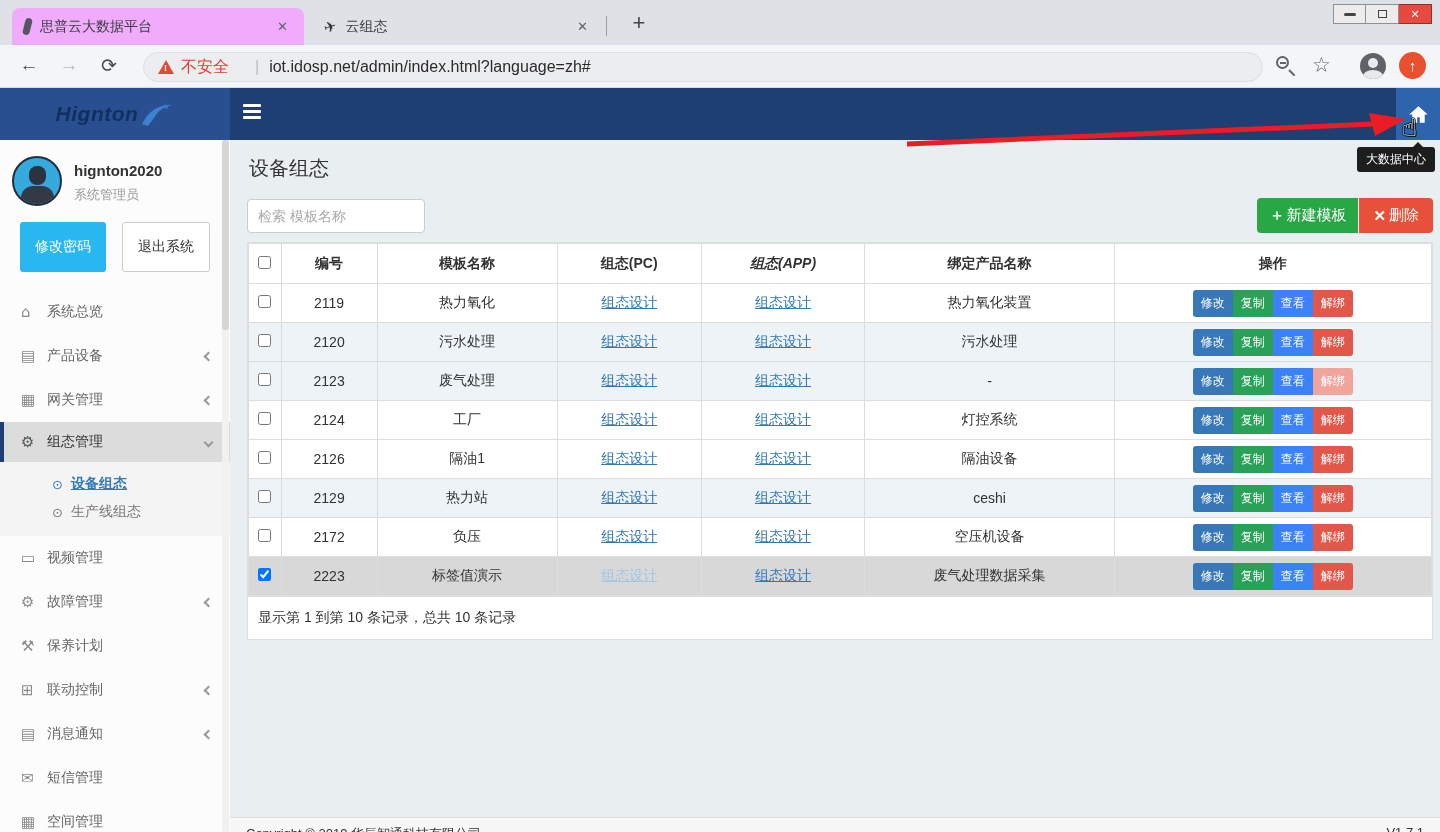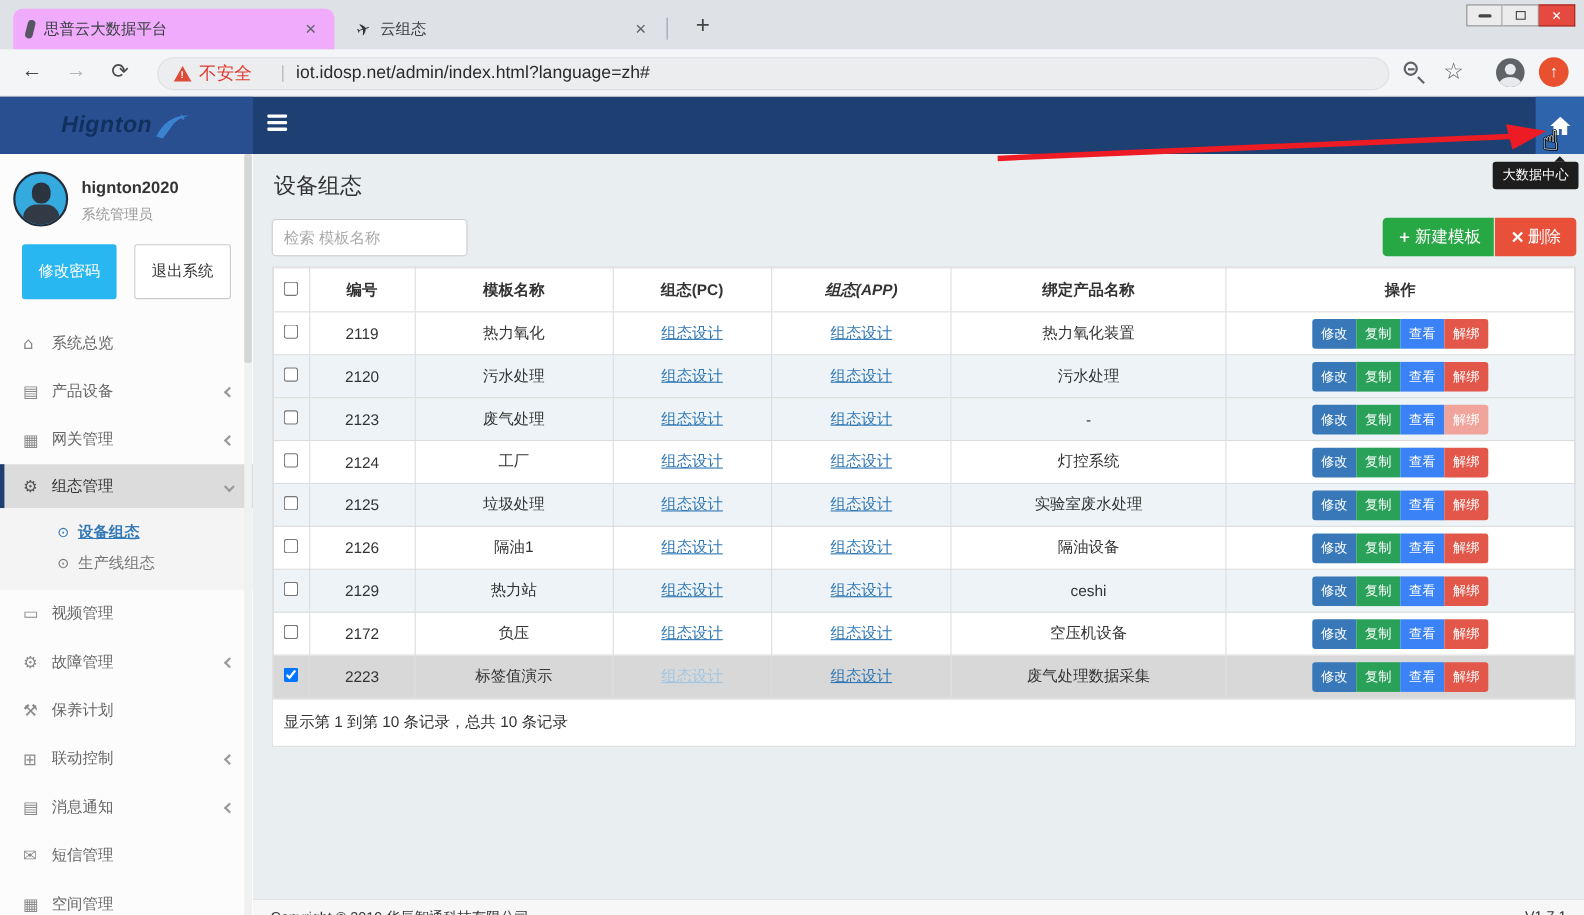--- a/index.html
+++ b/index.html
@@ -346,34 +346,20 @@
             <td><a class="cfg-link ">组态设计</a></td>
             <td><a class="cfg-link">组态设计</a></td>
             <td>灯控系统</td>
             <td><span class="agroup">
                 <span class="abtn edit">修改</span>
                 <span class="abtn copy">复制</span>
                 <span class="abtn view">查看</span>
                 <span class="abtn unbind ">解绑</span>
               </span></td>
           </tr>
-          <tr class="stripe">
-            <td><input type="checkbox" style=""></td>
-            <td>2125</td>
-            <td>垃圾处理</td>
-            <td><a class="cfg-link ">组态设计</a></td>
-            <td><a class="cfg-link">组态设计</a></td>
-            <td>实验室废水处理</td>
-            <td><span class="agroup">
-                <span class="abtn edit">修改</span>
-                <span class="abtn copy">复制</span>
-                <span class="abtn view">查看</span>
-                <span class="abtn unbind ">解绑</span>
-              </span></td>
-          </tr>
           <tr class="">
             <td><input type="checkbox" style=""></td>
             <td>2126</td>
             <td>隔油1</td>
             <td><a class="cfg-link ">组态设计</a></td>
             <td><a class="cfg-link">组态设计</a></td>
             <td>隔油设备</td>
             <td><span class="agroup">
                 <span class="abtn edit">修改</span>
                 <span class="abtn copy">复制</span>

